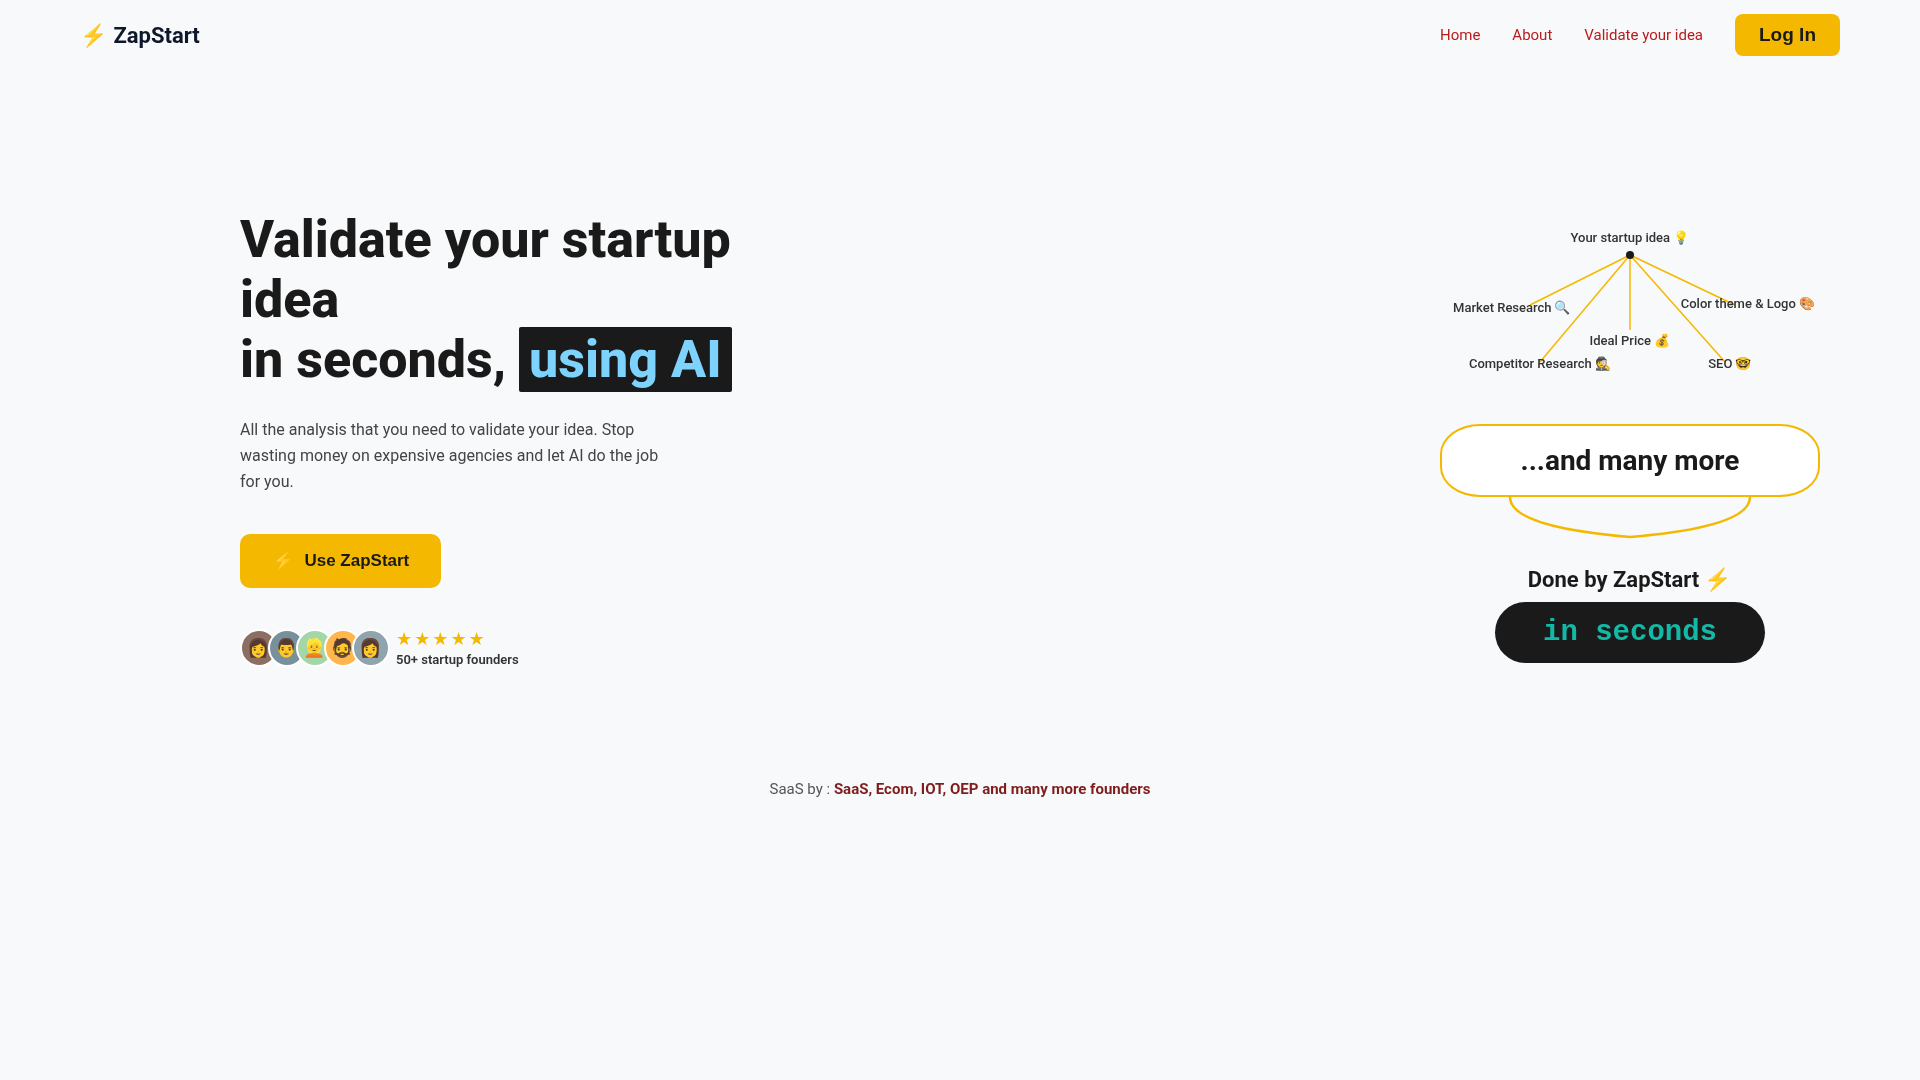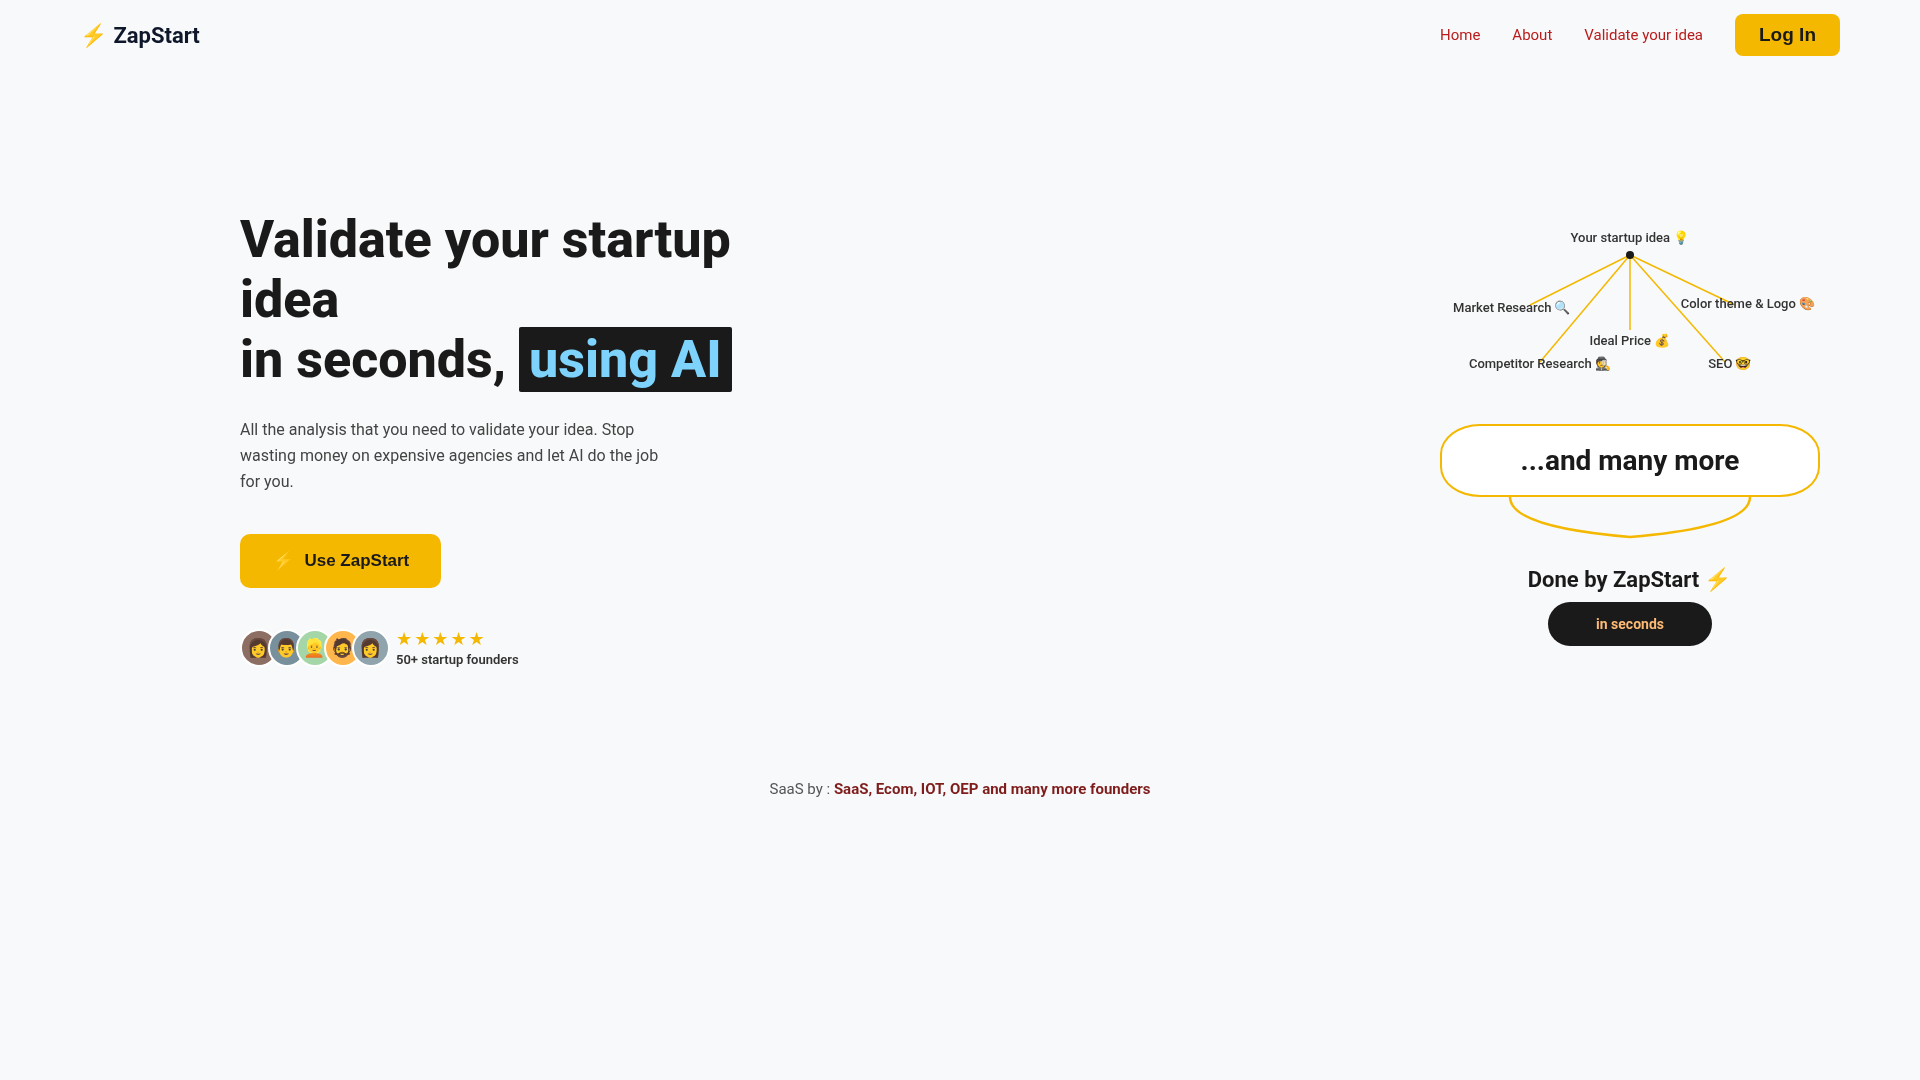--- a/index.html
+++ b/index.html
@@ -236,25 +236,26 @@
     .done-by-label {
       font-size: 22px;
       font-weight: 700;
       color: #1a1a1a;
       margin-bottom: 10px;
     }
 
     .in-seconds-badge {
       display: inline-block;
       background: #1a1a1a;
-      color: #fdba74;
-      font-size: 14px;
+      color: #14b8a6;
+      font-size: 29px;
       font-weight: 700;
       padding: 14px 48px;
       border-radius: 50px;
+      font-family: Liberation Mono, monospace;
     }
 
     
     .footer {
       text-align: center;
       padding: 30px;
       font-size: 15px;
       color: #555;
     }
 

